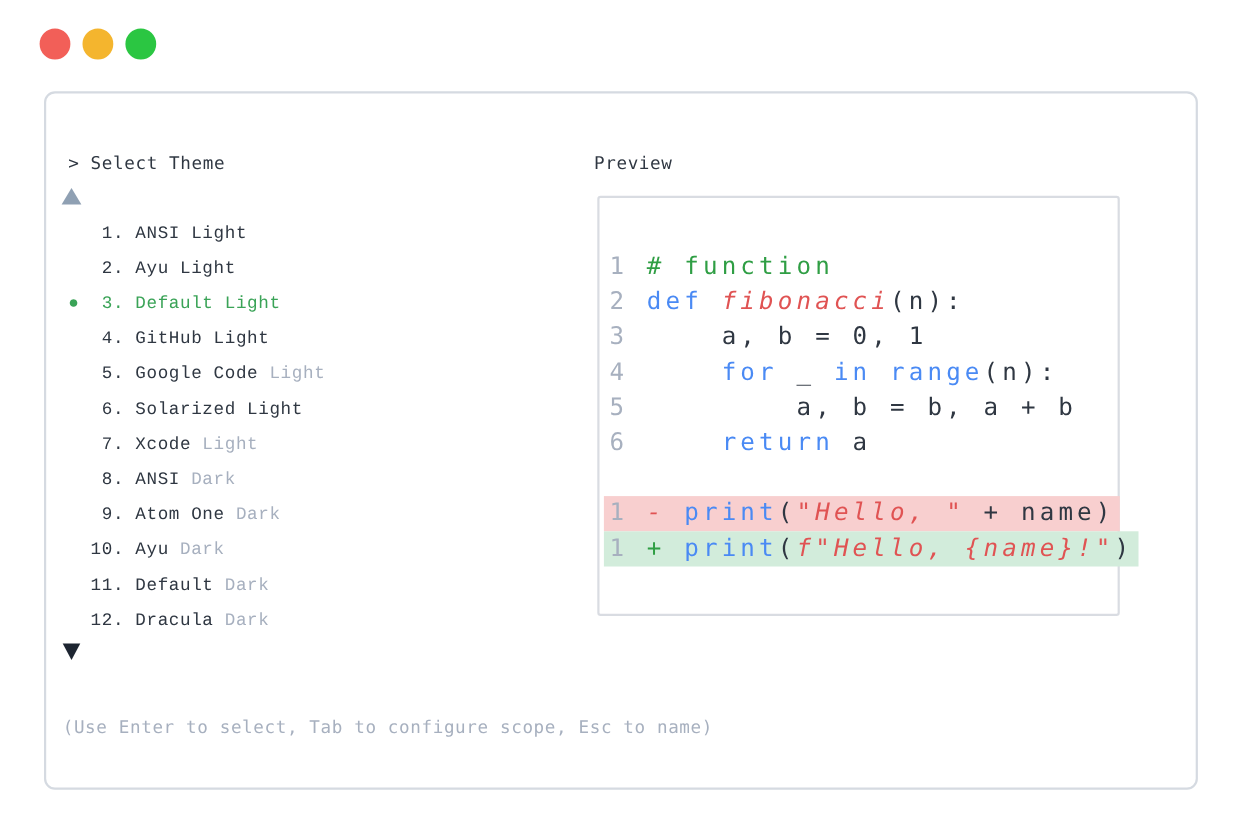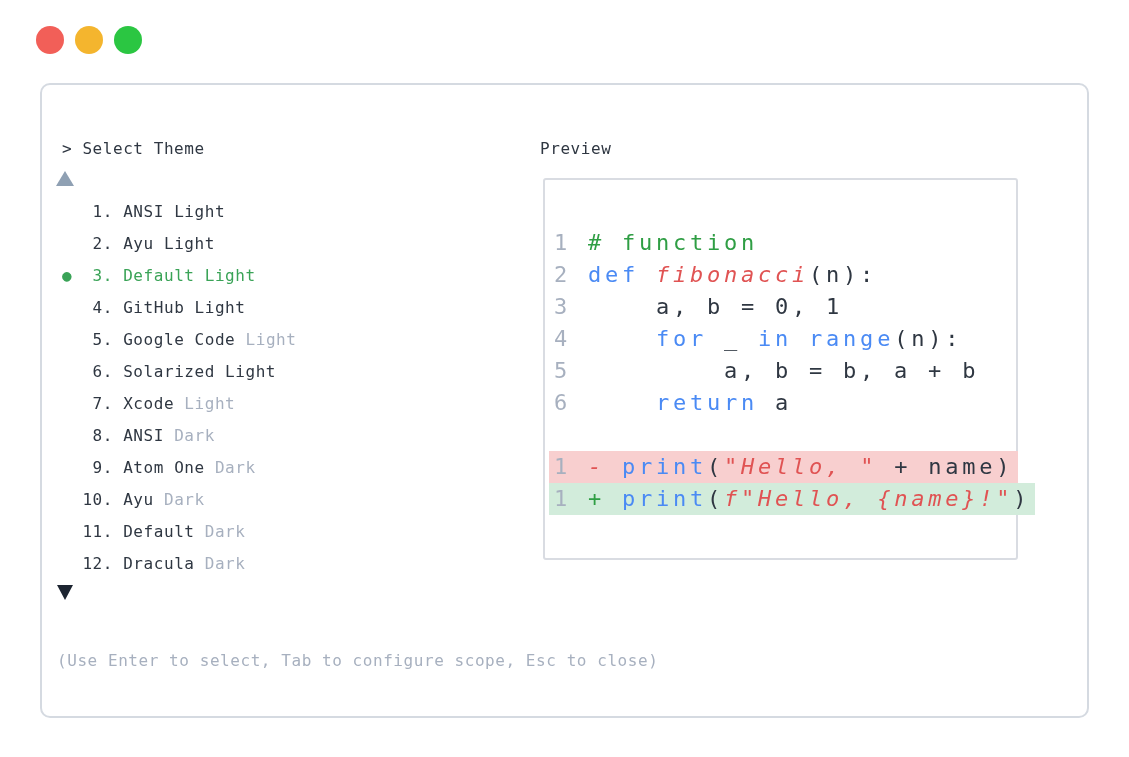--- a/index.html
+++ b/index.html
@@ -40,21 +40,21 @@
   .preview-title{position:absolute;left:498px;top:48px;}
 
   .arrow-up{position:absolute;left:14px;top:86px;width:0;height:0;
             border-left:9px solid transparent;border-right:9px solid transparent;
             border-bottom:15px solid var(--arrow-up);}
   .arrow-down{position:absolute;left:15px;top:500px;width:0;height:0;
               border-left:8px solid transparent;border-right:8px solid transparent;
               border-top:15px solid var(--arrow-down);}
 
   .theme-list{position:absolute;left:20px;top:111px;}
-  .list-row{height:32px;}
+  .list-row{height:32px;font-family:Liberation Mono, monospace;}
   .list-row .marker{color:var(--green-sel);}
   .list-row .muted{color:var(--muted);}
   .list-row.selected .prefix,
   .list-row.selected .label,
   .list-row.selected .muted{color:var(--green-sel);}
 
   .footer{position:absolute;left:15px;top:560px;color:var(--muted);}
 
   
   .preview-box{position:absolute;left:501px;top:93px;width:475px;height:382px;
@@ -86,14 +86,14 @@
   <div class="preview-title ui-text">Preview</div>
 
   <div class="arrow-up"></div>
   <div class="theme-list ui-text"><div class="list-row"><span class="marker">  </span><span class="prefix"> 1. </span><span class="label">ANSI Light</span></div><div class="list-row"><span class="marker">  </span><span class="prefix"> 2. </span><span class="label">Ayu Light</span></div><div class="list-row selected"><span class="marker">● </span><span class="prefix"> 3. </span><span class="label">Default Light</span></div><div class="list-row"><span class="marker">  </span><span class="prefix"> 4. </span><span class="label">GitHub Light</span></div><div class="list-row"><span class="marker">  </span><span class="prefix"> 5. </span><span class="label">Google Code</span><span class="muted"> Light</span></div><div class="list-row"><span class="marker">  </span><span class="prefix"> 6. </span><span class="label">Solarized Light</span></div><div class="list-row"><span class="marker">  </span><span class="prefix"> 7. </span><span class="label">Xcode</span><span class="muted"> Light</span></div><div class="list-row"><span class="marker">  </span><span class="prefix"> 8. </span><span class="label">ANSI</span><span class="muted"> Dark</span></div><div class="list-row"><span class="marker">  </span><span class="prefix"> 9. </span><span class="label">Atom One</span><span class="muted"> Dark</span></div><div class="list-row"><span class="marker">  </span><span class="prefix">10. </span><span class="label">Ayu</span><span class="muted"> Dark</span></div><div class="list-row"><span class="marker">  </span><span class="prefix">11. </span><span class="label">Default</span><span class="muted"> Dark</span></div><div class="list-row"><span class="marker">  </span><span class="prefix">12. </span><span class="label">Dracula</span><span class="muted"> Dark</span></div></div>
   <div class="arrow-down"></div>
 
   <div class="preview-box">
     <div class="code"><div class="code-row"><span class="row-inner"><span class="t-ln">1 </span><span class="t-comment"># function</span></span></div><div class="code-row"><span class="row-inner"><span class="t-ln">2 </span><span class="t-kw">def</span><span class="t-plain"> </span><span class="t-fn">fibonacci</span><span class="t-plain">(n):</span></span></div><div class="code-row"><span class="row-inner"><span class="t-ln">3 </span><span class="t-plain">    a, b = 0, 1</span></span></div><div class="code-row"><span class="row-inner"><span class="t-ln">4 </span><span class="t-plain">    </span><span class="t-kw">for</span><span class="t-plain"> _ </span><span class="t-kw">in</span><span class="t-plain"> </span><span class="t-kw">range</span><span class="t-plain">(n):</span></span></div><div class="code-row"><span class="row-inner"><span class="t-ln">5 </span><span class="t-plain">        a, b = b, a + b</span></span></div><div class="code-row"><span class="row-inner"><span class="t-ln">6 </span><span class="t-plain">    </span><span class="t-kw">return</span><span class="t-plain"> a</span></span></div><div class="code-row"></div><div class="code-row"><span class="row-inner diff-removed"><span class="t-ln">1 </span><span class="t-del">-</span><span class="t-plain"> </span><span class="t-kw">print</span><span class="t-plain">(</span><span class="t-str">"Hello, "</span><span class="t-plain"> + name)</span></span></div><div class="code-row"><span class="row-inner diff-added"><span class="t-ln">1 </span><span class="t-add">+</span><span class="t-plain"> </span><span class="t-kw">print</span><span class="t-plain">(</span><span class="t-str">f"Hello, {name}!"</span><span class="t-plain">)</span></span></div></div>
   </div>
 
-  <div class="footer ui-text">(Use Enter to select, Tab to configure scope, Esc to close)</div>
+  <div class="footer ui-text">(Use Enter to select, Tab to configure scope, Esc to name)</div>
 </div>
 
 </body></html>

